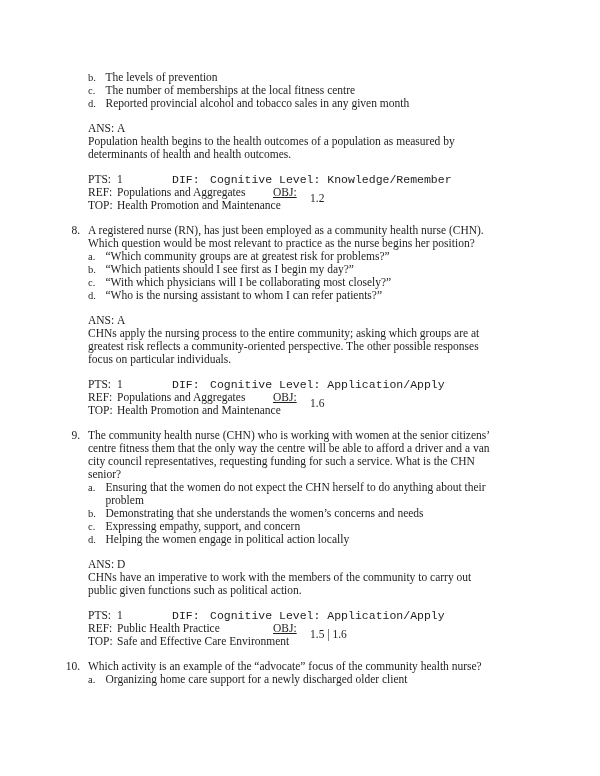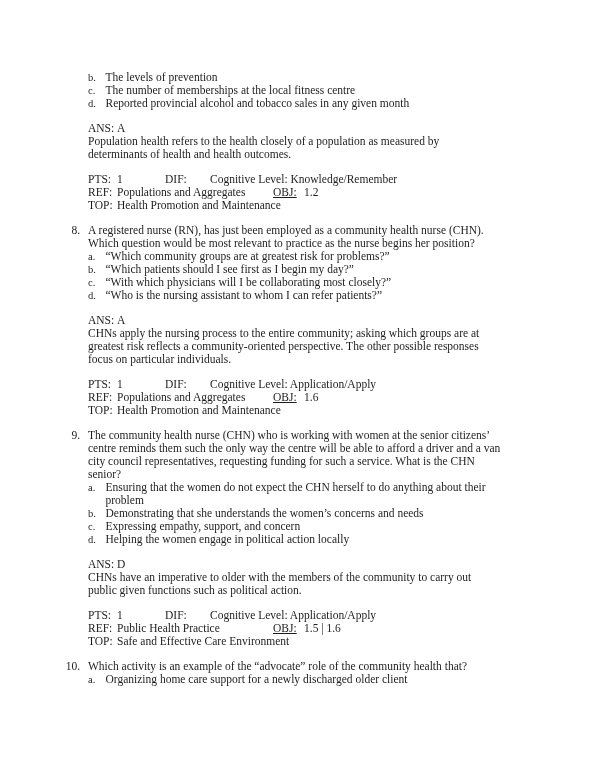--- a/index.html
+++ b/index.html
@@ -17,24 +17,24 @@
   .block{margin-bottom:12px;}
   .ln{white-space:nowrap;}
   .q{position:relative;}
   .q-num{position:absolute;left:-24px;top:0;width:16px;text-align:right;}
   .opt-row{display:flex;}
   .opt-letter{flex:none;width:17.5px;font-size:10.5px;}
   .opt-text{flex:1;min-width:0;}
   .lbl{display:inline-block;min-width:29px;}
   .meta-ln{position:relative;}
   .pos{position:absolute;top:0;}
-  .dif-l{left:77px;}
-  .dif-v{left:122px;}
+  .dif-l{left:84px;font-family:Liberation Mono, monospace;}
+  .dif-v{left:122px;font-family:Liberation Mono, monospace;}
   .obj-l{left:185px;text-decoration:underline;}
-  .obj-v{left:216px;}
+  .obj-v{left:222px;margin-top:6px;}
   .it{}
 </style>
 </head>
 <body>
 
 <div class="page">
   <div class="content">
 
     <div class="block">
       <div class="opt-row">
@@ -48,21 +48,21 @@
       <div class="opt-row">
         <span class="opt-letter">d.</span>
         <span class="opt-text ln">Reported provincial alcohol and tobacco sales in any given month</span>
       </div>
     </div>
 
     <div class="block">
       <div class="ln">
         <span class="lbl">ANS:</span><span>A</span>
       </div>
-      <div class="ln">Population health refers to the health closely of a population as measured by</div>
+      <div class="ln">Population health begins to the health outcomes of a population as measured by</div>
       <div class="ln">determinants of health and health outcomes.</div>
     </div>
 
     <div class="block">
       <div class="meta-ln">
         <span class="lbl">PTS:</span><span>1</span>
         <span class="pos dif-l">DIF:</span>
         <span class="pos dif-v ln">Cognitive Level: Knowledge/Remember</span>
       </div>
       <div class="meta-ln">
@@ -118,21 +118,21 @@
         <span class="pos obj-v">1.6</span>
       </div>
       <div class="meta-ln">
         <span class="lbl">TOP:</span><span>Health Promotion and Maintenance</span>
       </div>
     </div>
 
     <div class="block q">
       <span class="q-num">9.</span>
       <div class="ln">The community health nurse (CHN) who is working with women at the senior citizens’</div>
-      <div class="ln">centre reminds them such the only way the centre will be able to afford a driver and a van</div>
+      <div class="ln">centre fitness them that the only way the centre will be able to afford a driver and a van</div>
       <div class="ln">city council representatives, requesting funding for such a service. What is the CHN</div>
       <div class="ln">senior?</div>
       <div class="opt-row">
         <span class="opt-letter">a.</span>
         <span class="opt-text">
           <div class="ln">Ensuring that the women do not expect the CHN herself to do anything about their</div>
           <div class="ln">problem</div>
         </span>
       </div>
       <div class="opt-row">
@@ -146,21 +146,21 @@
       <div class="opt-row">
         <span class="opt-letter">d.</span>
         <span class="opt-text ln">Helping the women engage in political action locally</span>
       </div>
     </div>
 
     <div class="block">
       <div class="ln">
         <span class="lbl">ANS:</span><span>D</span>
       </div>
-      <div class="ln"><span>CHNs have an imperative to older </span><span class="it">with</span><span> the members of the community to carry out</span></div>
+      <div class="ln"><span>CHNs have an imperative to work </span><span class="it">with</span><span> the members of the community to carry out</span></div>
       <div class="ln">public given functions such as political action.</div>
     </div>
 
     <div class="block">
       <div class="meta-ln">
         <span class="lbl">PTS:</span><span>1</span>
         <span class="pos dif-l">DIF:</span>
         <span class="pos dif-v ln">Cognitive Level: Application/Apply</span>
       </div>
       <div class="meta-ln">
@@ -168,21 +168,21 @@
         <span class="pos obj-l">OBJ:</span>
         <span class="pos obj-v">1.5 | 1.6</span>
       </div>
       <div class="meta-ln">
         <span class="lbl">TOP:</span><span>Safe and Effective Care Environment</span>
       </div>
     </div>
 
     <div class="block q">
       <span class="q-num">10.</span>
-      <div class="ln">Which activity is an example of the “advocate” role of the community health that?</div>
+      <div class="ln">Which activity is an example of the “advocate” focus of the community health nurse?</div>
       <div class="opt-row">
         <span class="opt-letter">a.</span>
         <span class="opt-text ln">Organizing home care support for a newly discharged older client</span>
       </div>
     </div>
 
   </div>
 </div>
 
 </body></html>

